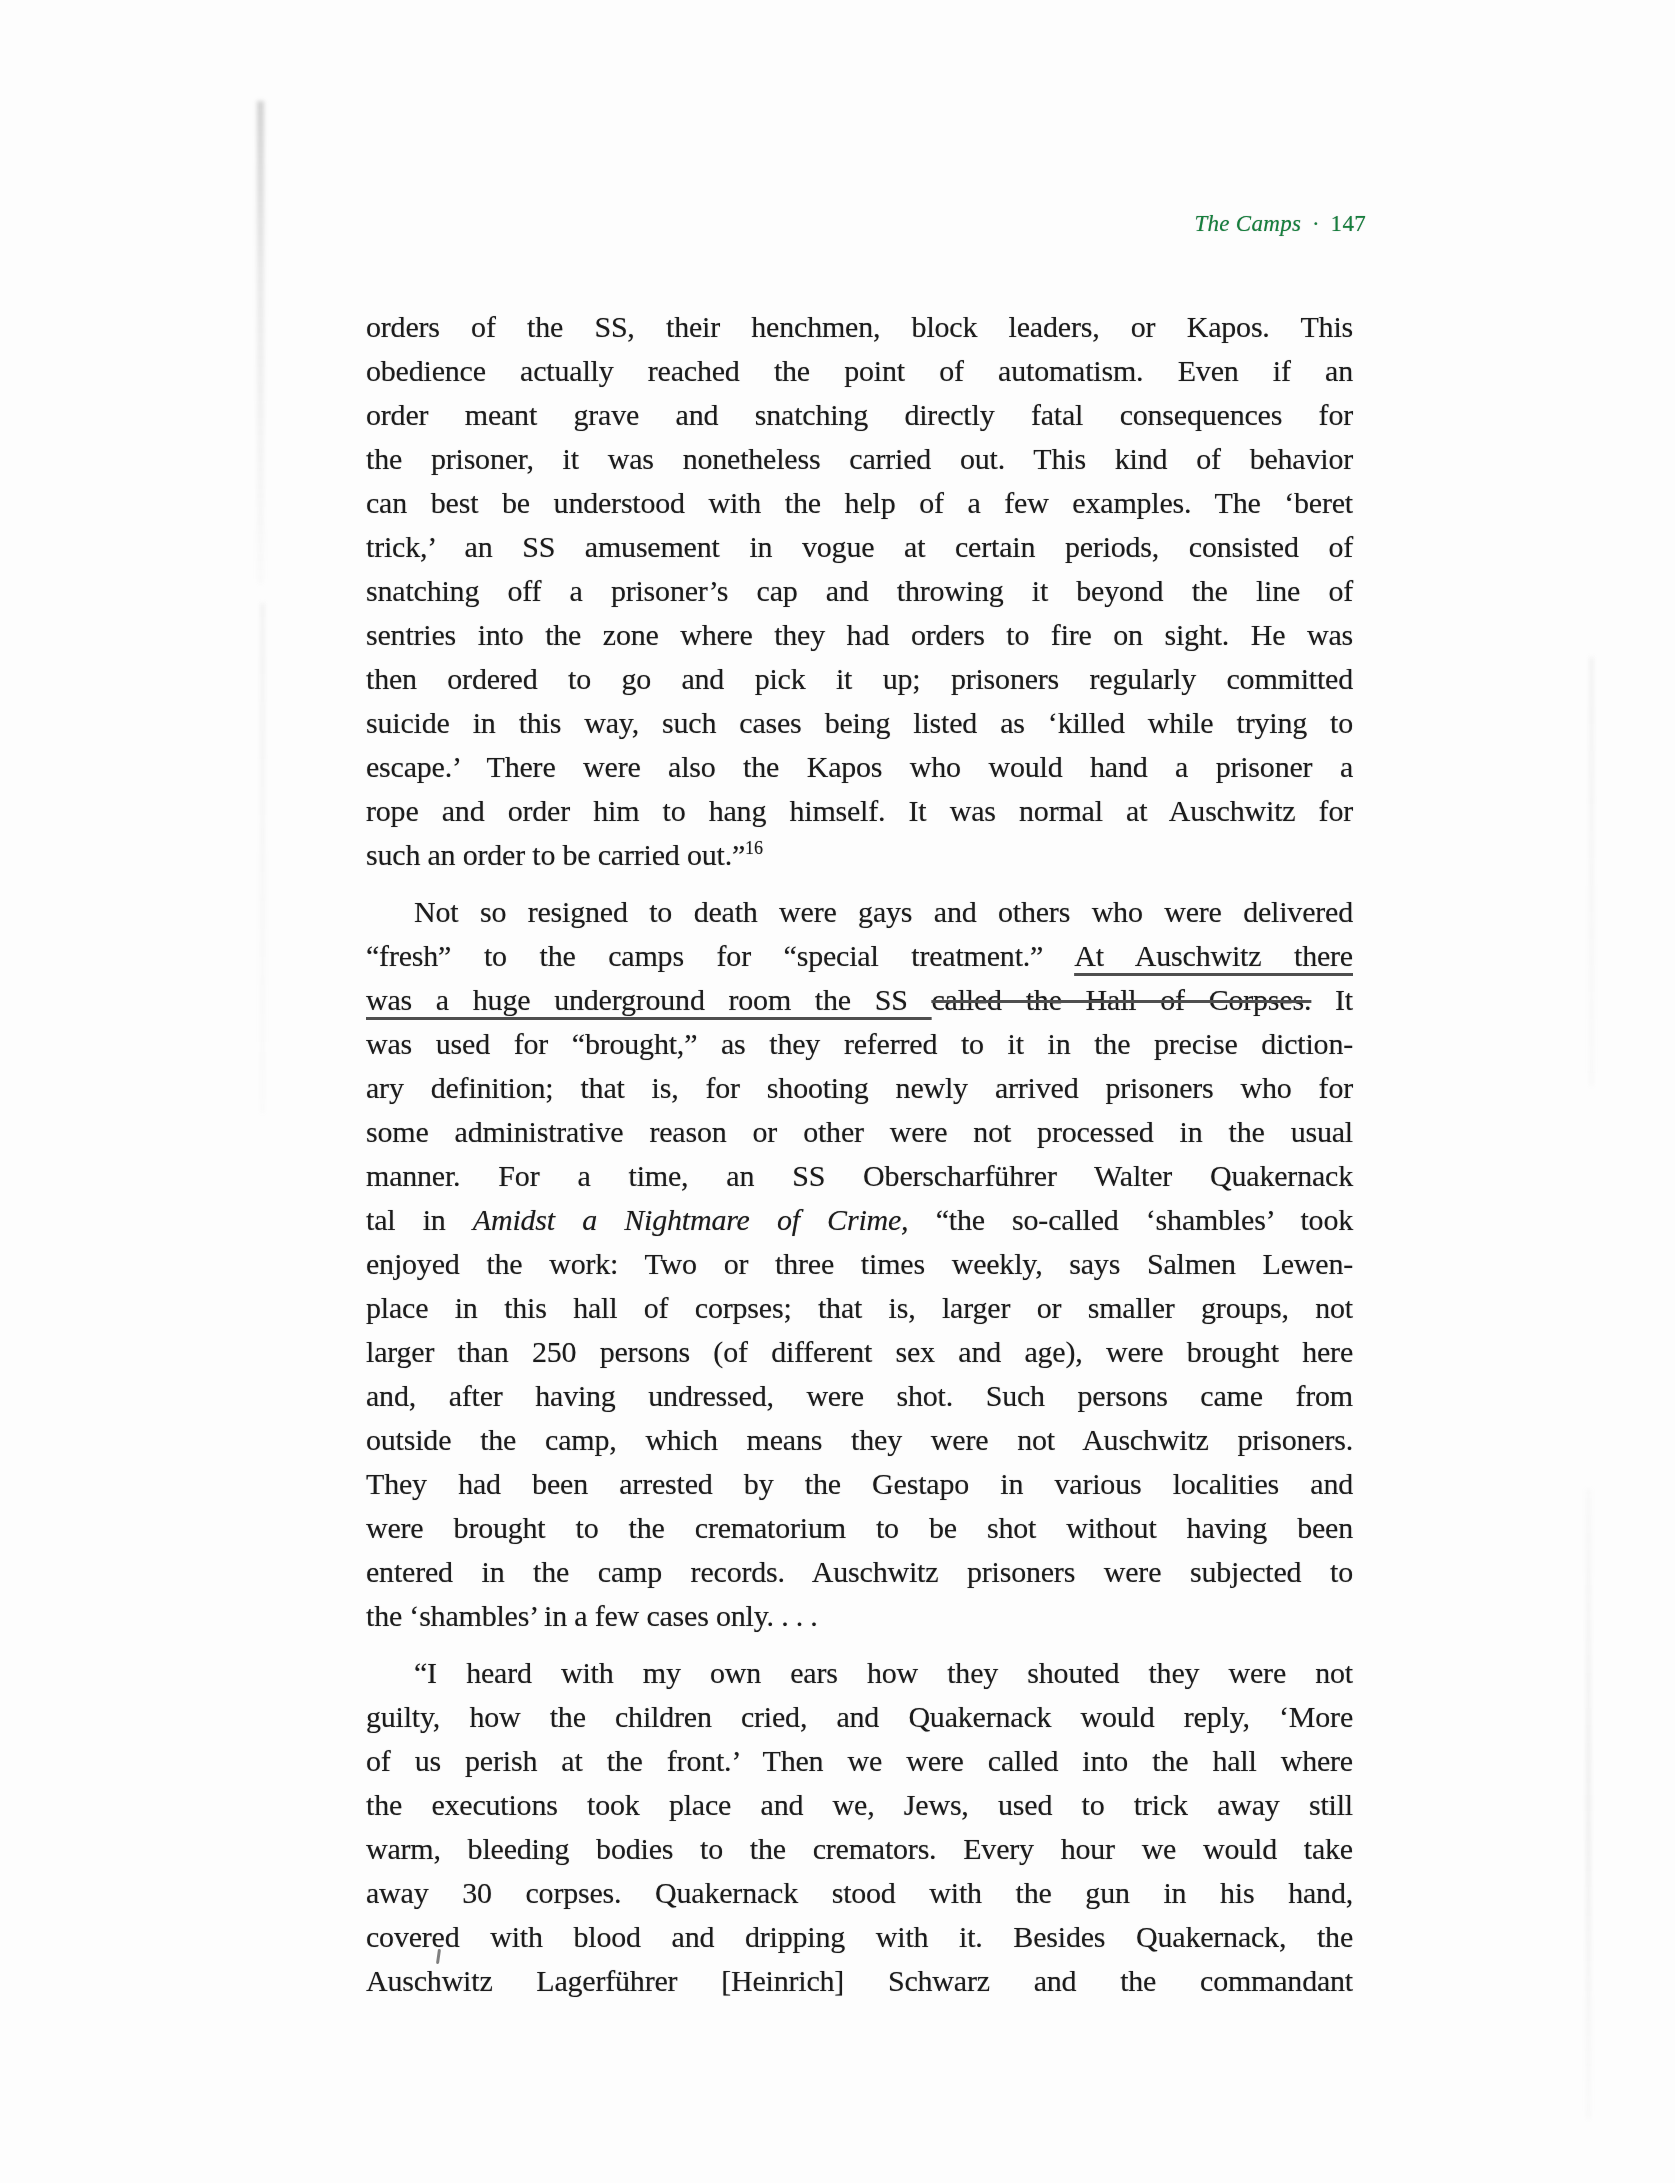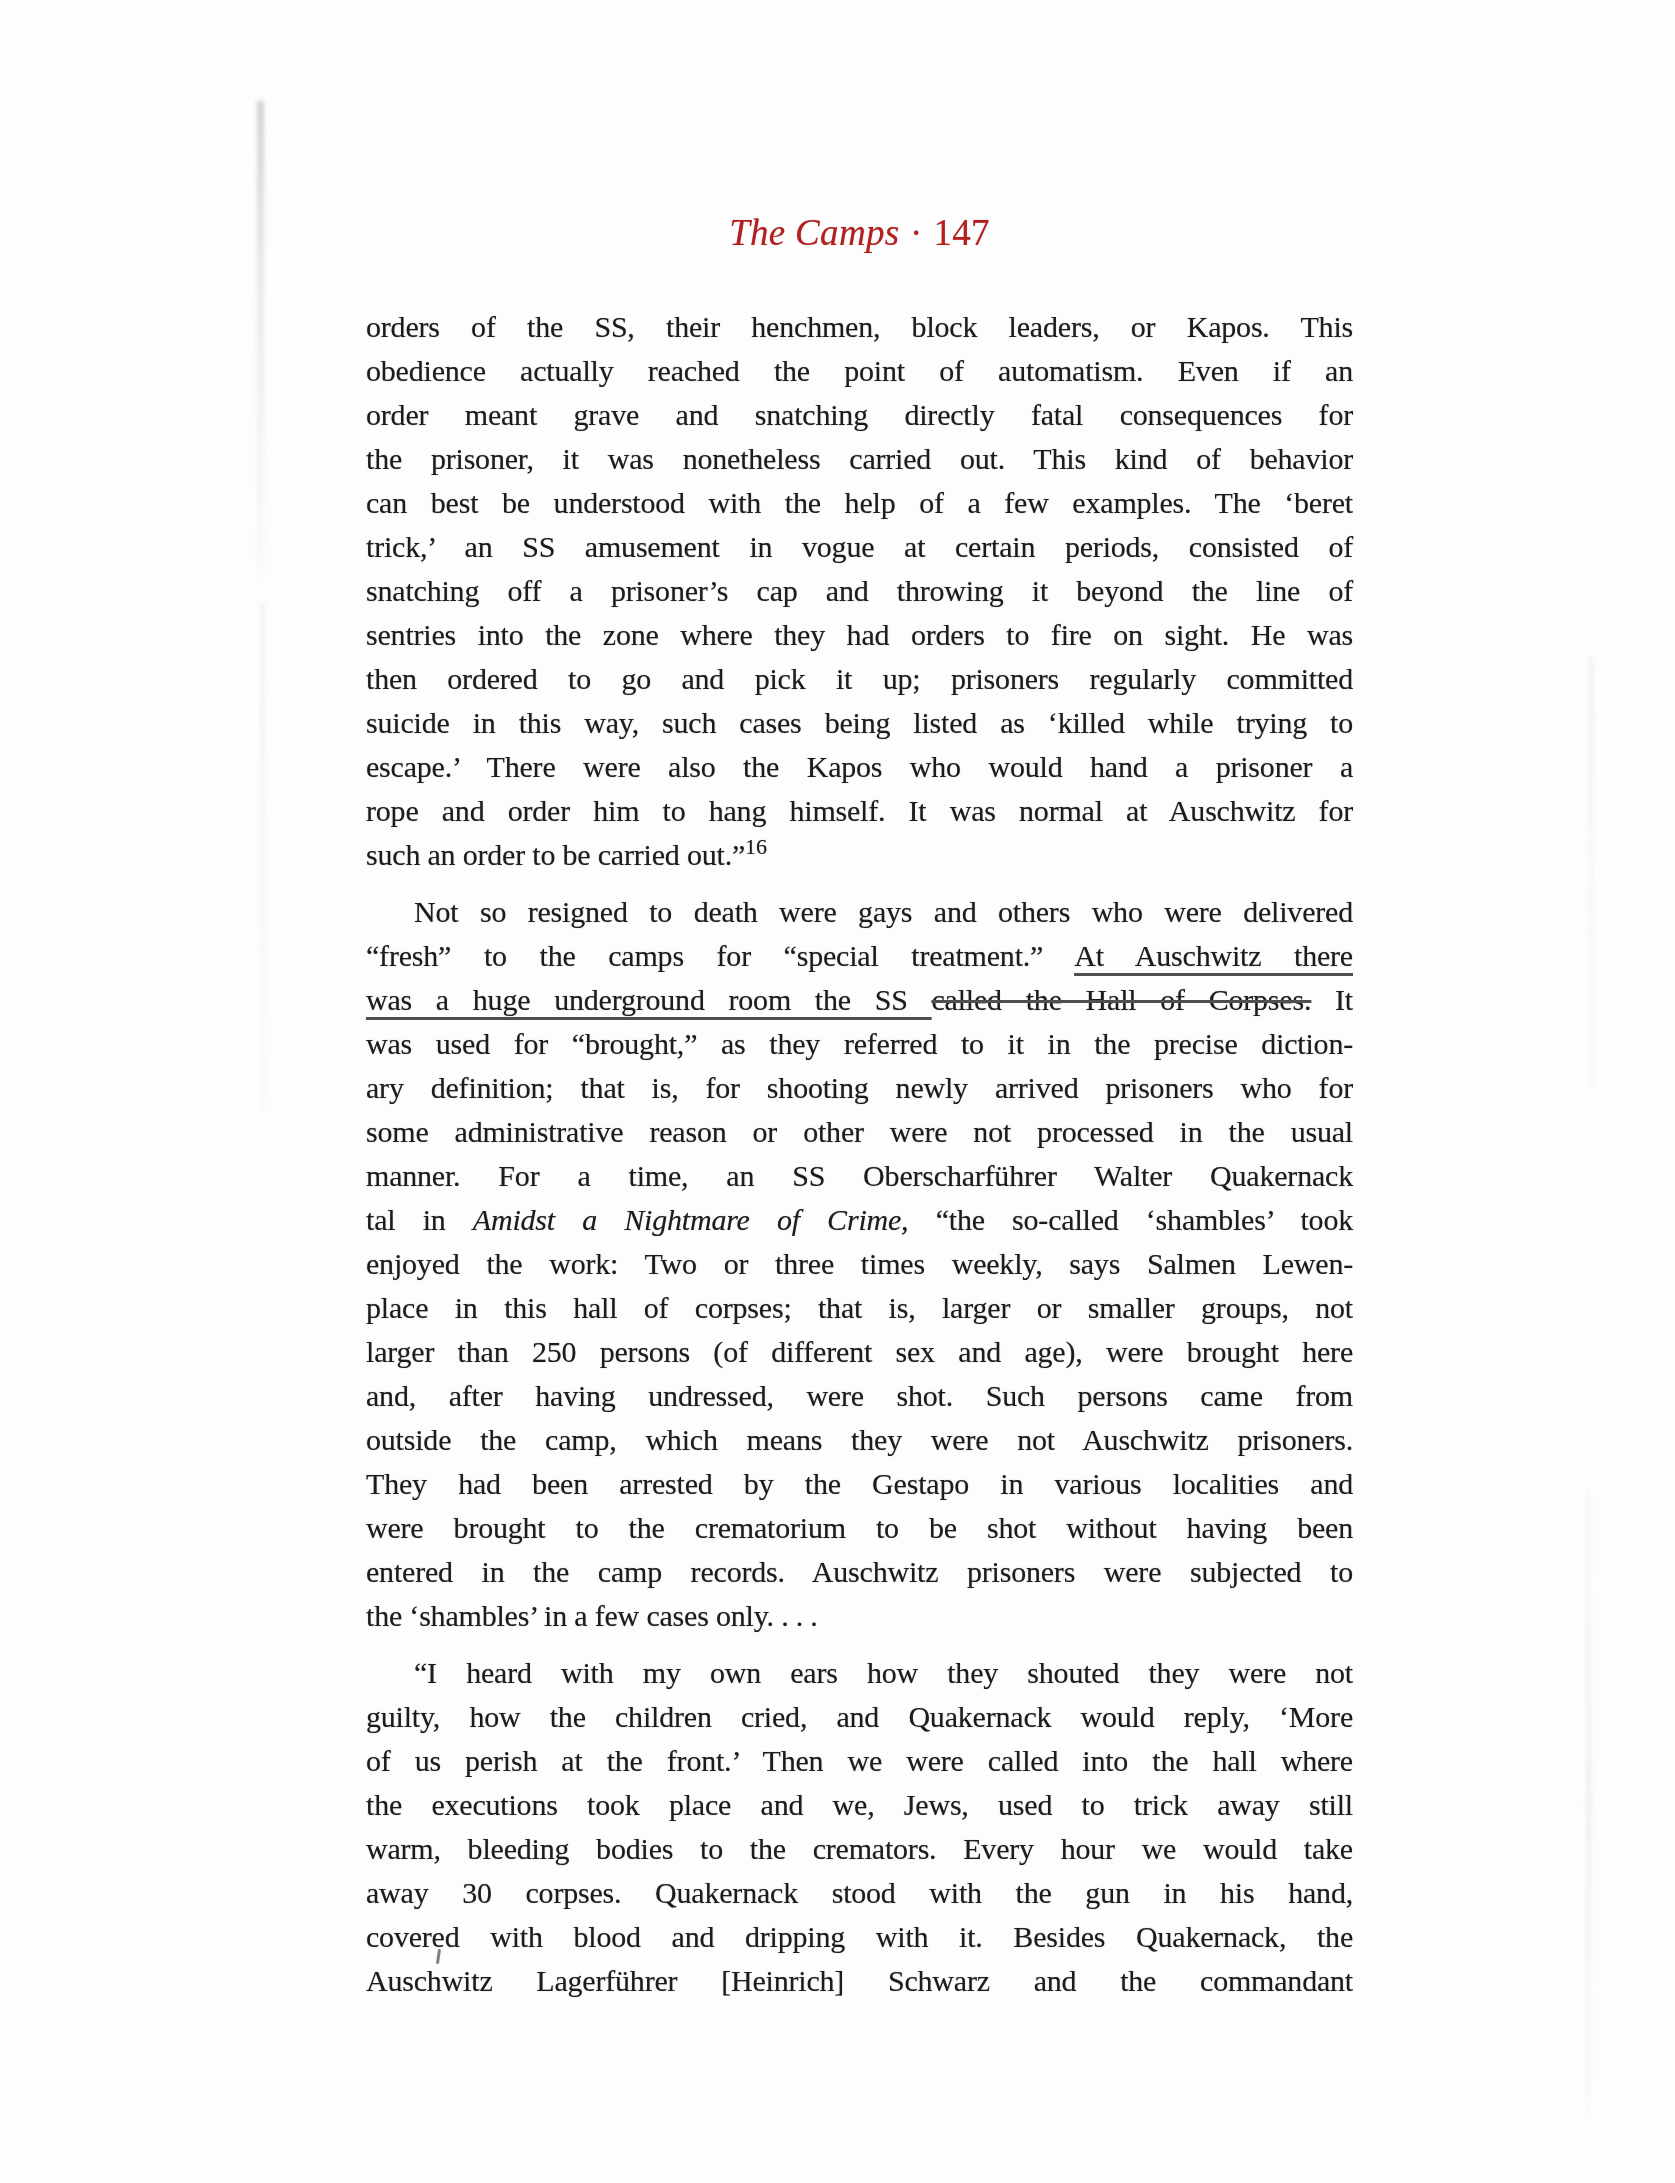--- a/index.html
+++ b/index.html
@@ -12,24 +12,24 @@
     position: relative;
     width: 1676px; height: 2183px;
     background: #fdfdfd;
     overflow: hidden;
     color: #1c1c1c;
   }
   
   .header {
     position: absolute;
     left: 353px; top: 211px; width: 1013px;
-    text-align: center;
-    font-size: 37px;
+    text-align: right;
+    font-size: 23px;
     letter-spacing: 0.3px;
-    color: #b91c1c;
+    color: #15803d;
     text-shadow: 0 0 1px rgba(40,40,40,0.45);
   }
   .header .title { font-style: italic; }
   .header .sep { margin: 0 10.7px; }
   
   .text-block {
     position: absolute;
     left: 353px; top: 292px; width: 1013px;
     font-size: 30px;
     line-height: 44px;
@@ -54,21 +54,21 @@
     text-decoration-color: #4f4f4f;
     text-decoration-skip-ink: none;
   }
   .s {
     text-decoration: line-through;
     text-decoration-thickness: 2.7px;
     text-decoration-color: #4f4f4f;
   }
   .sup {
     vertical-align: super;
-    font-size: 22px;
+    font-size: 18px;
     line-height: 0;
   }
   
   .artifact { position: absolute; pointer-events: none; }
   .artifact-left-streak {
     left: 257px; top: 101px; width: 6.7px; height: 483px;
     background: linear-gradient(180deg,
       rgba(110,110,110,0.30) 0%,
       rgba(140,140,140,0.18) 35%,
       rgba(160,160,160,0.10) 70%,

